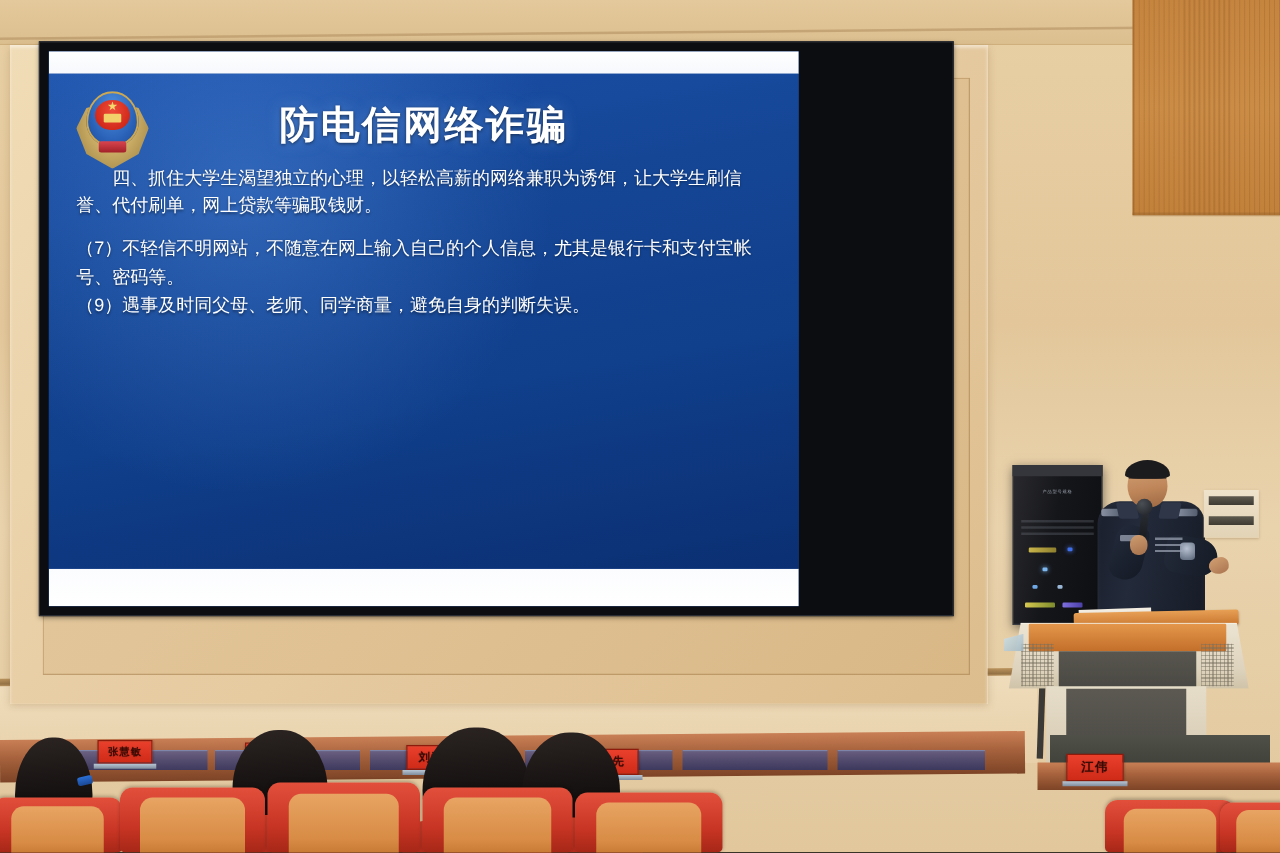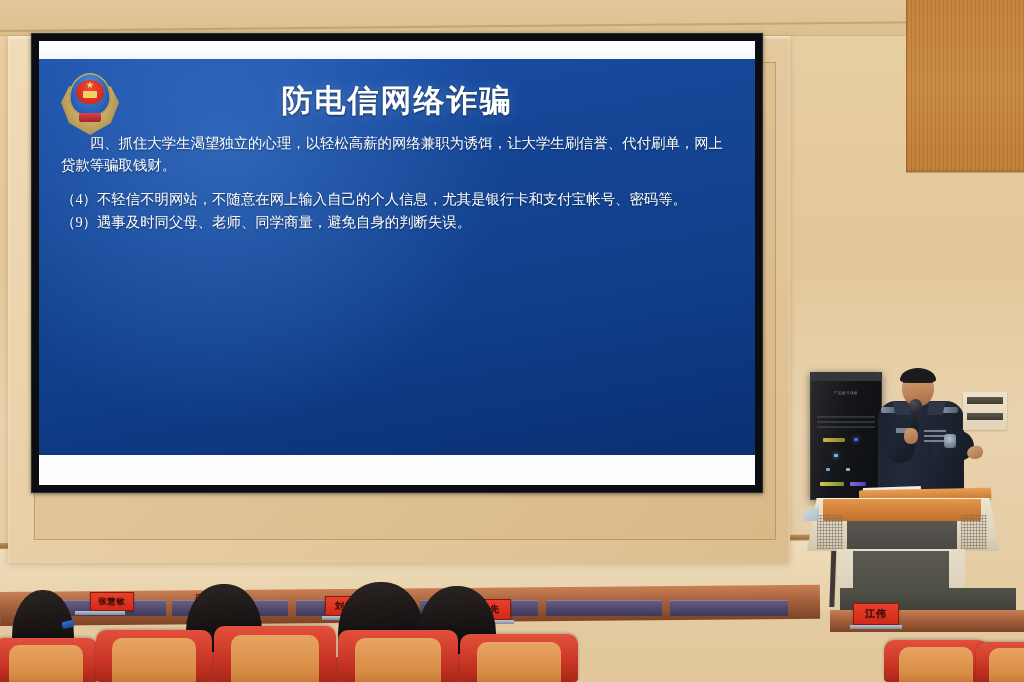--- a/index.html
+++ b/index.html
@@ -74,21 +74,21 @@
     box-shadow: inset 0 0 0 1px rgba(160,120,70,.5);
   }
   .screen-bezel {
     position: absolute; left: 31px; top: 33px;
     width: 732px; height: 460px;
     background: #0b0d10;
     box-shadow: inset 0 0 0 1px #2a2d33, 0 1px 4px rgba(0,0,0,.5);
   }
   .screen {
     position: absolute; left: 39px; top: 41px;
-    width: 716px; height: 444px;
+    width: 600px; height: 444px;
     background: #0d3d8f;
     overflow: hidden;
   }
   .screen-white-top {
     position: absolute; left: 0; top: 0; width: 100%; height: 18px;
     background: linear-gradient(180deg,#ffffff 0%,#f6f8fc 100%);
   }
   .screen-white-bottom {
     position: absolute; left: 0; bottom: 0; width: 100%; height: 30px;
     background: linear-gradient(180deg,#fbfcfe 0%,#ffffff 100%);
@@ -142,21 +142,21 @@
   .slide-title {
     text-align: center;
     font-family: "DejaVu Sans", sans-serif;
     font-size: 31px; font-weight: 700;
     letter-spacing: 2px;
     line-height: 1.15;
     padding-top: 18px;
     text-shadow: 0 1px 3px rgba(0,0,0,.55), 0 0 12px rgba(140,190,255,.35);
   }
   .slide-body {
-    font-family: Liberation Serif, serif;
+    font-family: Liberation Sans, sans-serif;
     font-size: 14.4px;
     line-height: 1.58;
     padding: 13px 10px 0 8px;
     text-shadow: 0 1px 2px rgba(0,0,0,.45);
   }
   .slide-body p { margin: 0; }
   .slide-body p.indent { text-indent: 2em; }
   .slide-gap { height: 11px; }
 
   
@@ -425,21 +425,21 @@
         <div class="emblem-star"></div>
         <div class="emblem-gate"></div>
         <div class="emblem-base"></div>
       </div>
 
       <div class="slide-title">防电信网络诈骗</div>
 
       <div class="slide-body">
         <p class="indent">四、抓住大学生渴望独立的心理，以轻松高薪的网络兼职为诱饵，让大学生刷信誉、代付刷单，网上贷款等骗取钱财。</p>
         <div class="slide-gap"></div>
-        <p>（4）不轻信不明网站，不随意在网上输入自己的个人信息，尤其是银行卡和支付宝帐号、密码等。</p>
+        <p>（7）不轻信不明网站，不随意在网上输入自己的个人信息，尤其是银行卡和支付宝帐号、密码等。</p>
         <p>（9）遇事及时同父母、老师、同学商量，避免自身的判断失误。</p>
       </div>
     </div>
   </div>
 
   <div class="rack">
     <div class="rack-top"></div>
     <div class="rack-label">产品型号规格</div>
     <div class="rack-slot" style="top:44px"></div>
     <div class="rack-slot" style="top:49px"></div>
@@ -500,21 +500,21 @@
     <div class="desk-glass" style="left:296px; width:116px;"></div>
     <div class="desk-glass" style="left:420px; width:118px;"></div>
     <div class="desk-glass" style="left:546px; width:116px;"></div>
     <div class="desk-glass" style="left:670px; width:118px;"></div>
 
     <div class="rightseat-dark" style="left:840px; top:10px; width:176px; height:30px;"></div>
     <div class="desk-row" style="left:830px; top:32px; width:194px; height:22px; transform:none;"></div>
   </div>
 
   <div id="namecard-layer">
-      <div class="namecard" style="left: 78px; top: 592px; width: 44px; height: 19px; font-size: 8px; margin-left: 12px;">张慧敏</div>
+      <div class="namecard" style="left: 78px; top: 592px; width: 44px; height: 19px; font-size: 8px;">张慧敏</div>
       <div class="namecard-stand" style="left: 75px; top: 611px; width: 50px; position: absolute;"></div>
       <div class="namecard" style="left: 196px; top: 594px; width: 40px; height: 19px; font-size: 8px;">王晓</div>
       <div class="namecard-stand" style="left: 193px; top: 613px; width: 46px; position: absolute;"></div>
       <div class="namecard" style="left: 325px; top: 596px; width: 40px; height: 20px; font-size: 9px;">刘洋</div>
       <div class="namecard-stand" style="left: 322px; top: 616px; width: 46px; position: absolute;"></div>
       <div class="namecard" style="left: 469px; top: 599px; width: 42px; height: 21px; font-size: 9px;">周先</div>
       <div class="namecard-stand" style="left: 466px; top: 620px; width: 48px; position: absolute;"></div>
       <div class="namecard" style="left: 853px; top: 603px; width: 46px; height: 22px; font-size: 10px;">江伟</div>
       <div class="namecard-stand" style="left: 850px; top: 625px; width: 52px; position: absolute;"></div>
     </div>

